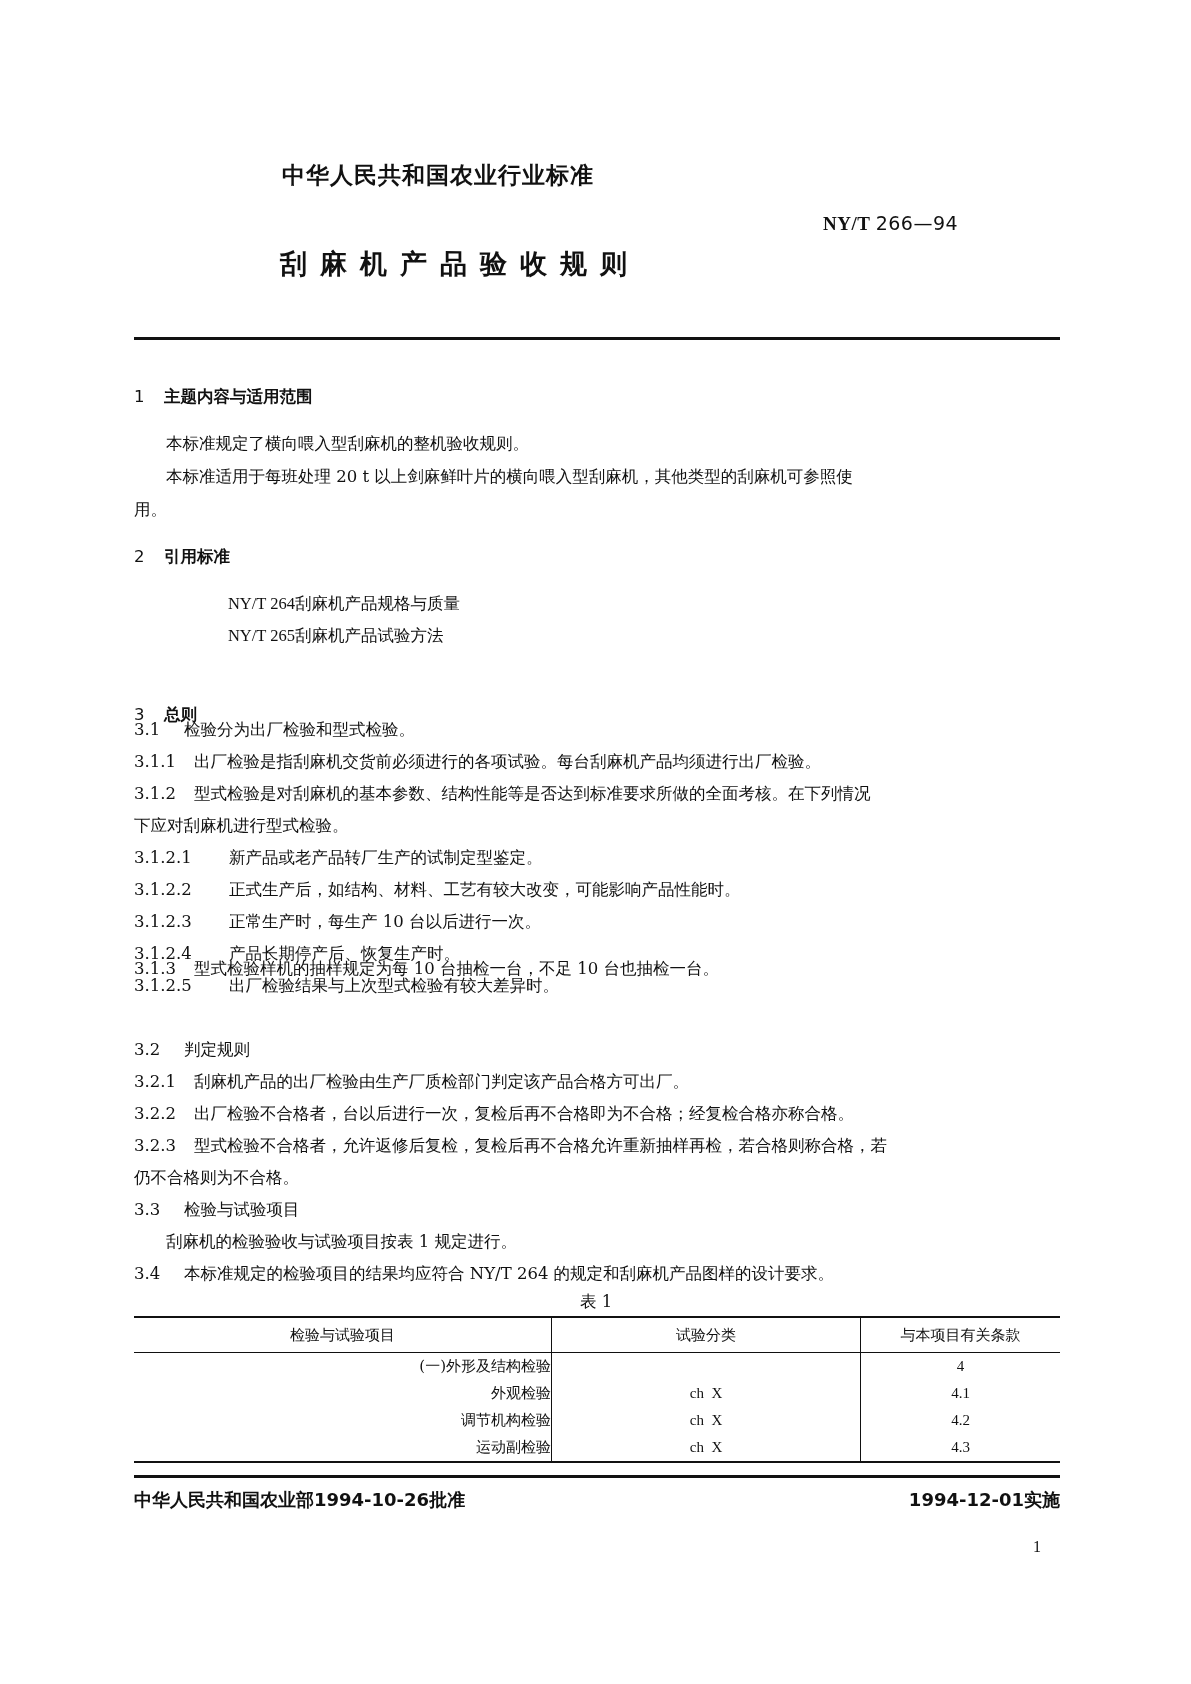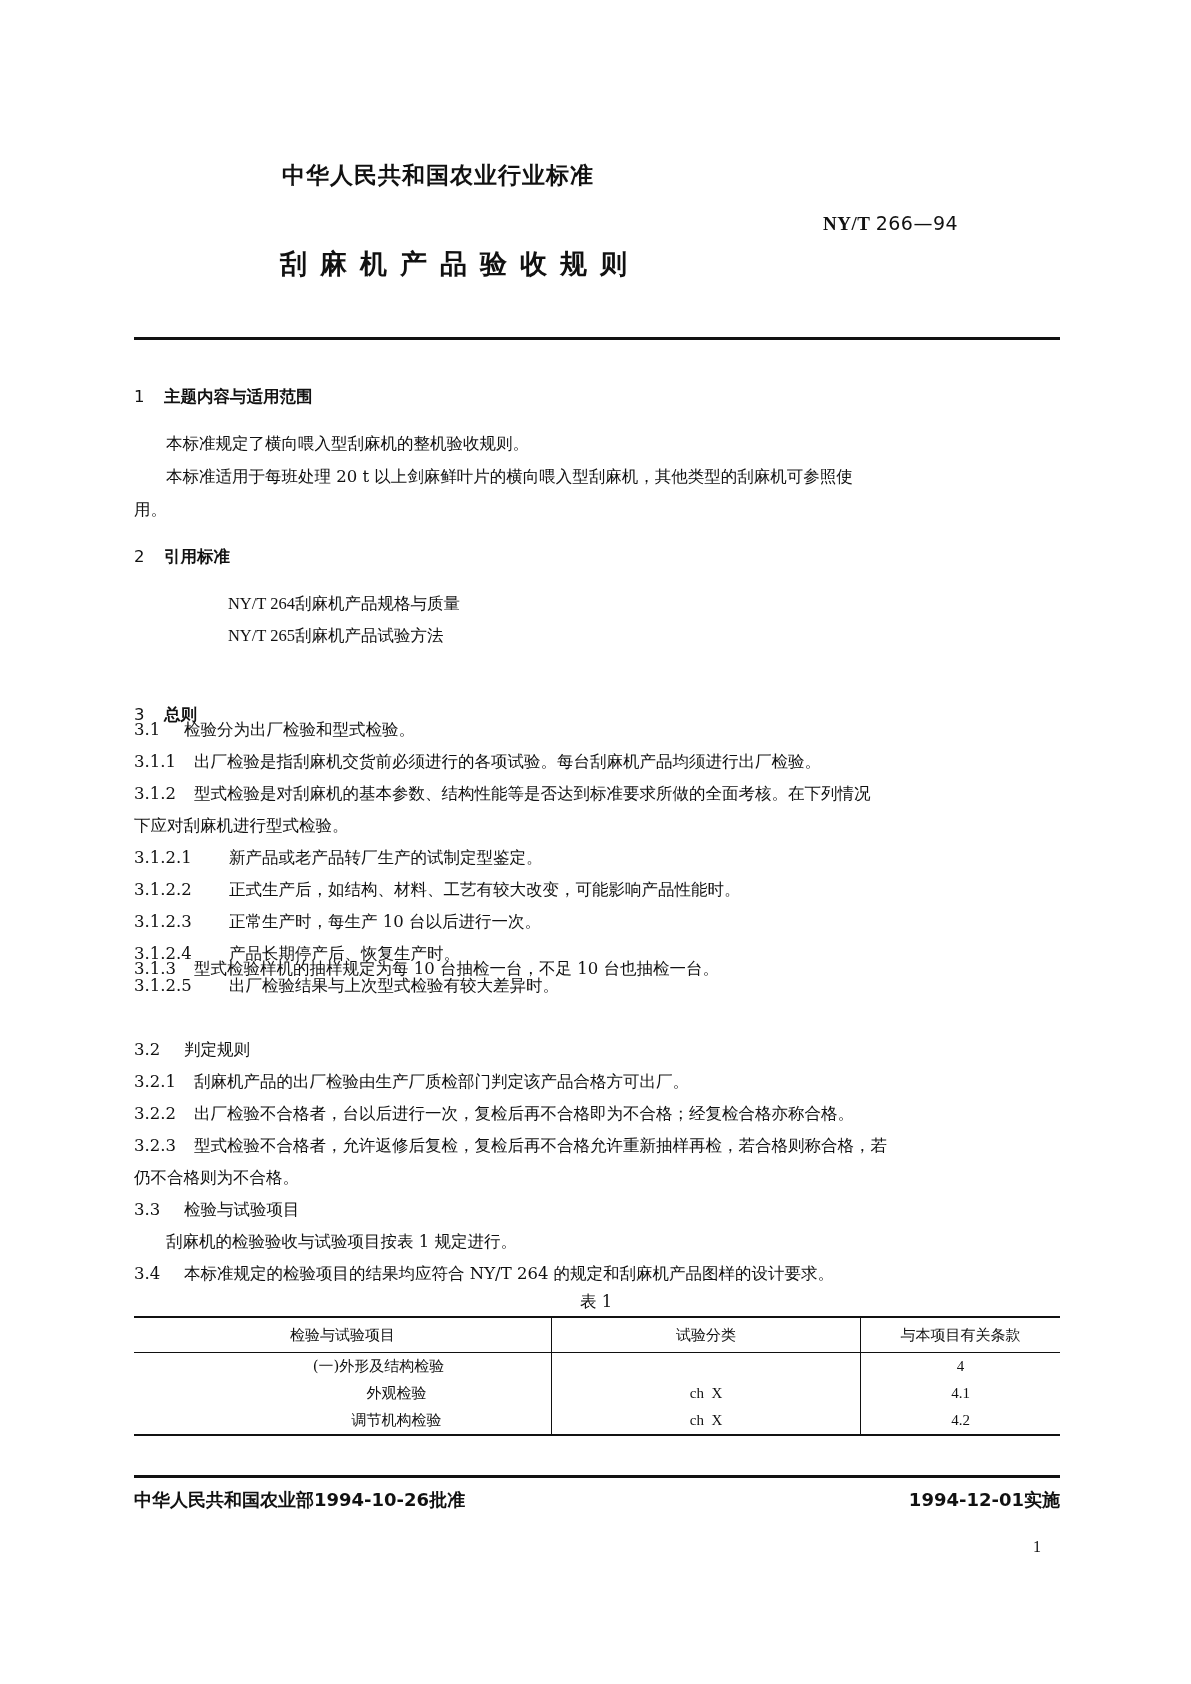--- a/index.html
+++ b/index.html
@@ -32,21 +32,21 @@
   .ref .code { display: inline-block; width: 118px; }
 
   table.t1 {
     position: absolute; left: 134px; top: 1316px; width: 926px;
     border-collapse: collapse; font-size: 15px;
   }
   table.t1 th, table.t1 td { padding: 0; height: 27px; font-weight: normal; }
   table.t1 thead tr { border-top: 2.5px solid #111; border-bottom: 1.5px solid #111; }
   table.t1 thead th { height: 34px; }
   table.t1 tbody tr:last-child { border-bottom: 2.5px solid #111; }
-  table.t1 .c1 { width: 309px; border-right: 1.5px solid #111; text-align: center; }
+  table.t1 .c1 { width: 309px; border-right: 1.5px solid #111; text-align: right; }
   table.t1 .c2 { width: 308px; border-right: 1.5px solid #111; text-align: center; margin-top: 44px; }
   table.t1 .c3 { text-align: center; }
   table.t1 th.c1 { text-align: center; }
   .ind0 { padding-left: 72px !important; }
   .ind1 { padding-left: 108px !important; }
 
   .foot-left { left: 134px; top: 1488px; font-size: 18px; font-weight: bold; }
   .foot-right { right: 131px; top: 1488px; font-size: 18px; font-weight: bold; }
   .pagenum { left: 1033px; top: 1538px; font-size: 16px; }
 </style>
@@ -119,19 +119,24 @@
     <tr>
       <td class="c1 ind1">外观检验</td>
       <td class="c2 serif" style="white-space:pre">ch  X</td>
       <td class="c3 serif">4.1</td>
     </tr>
     <tr>
       <td class="c1 ind1">调节机构检验</td>
       <td class="c2 serif" style="white-space:pre">ch  X</td>
       <td class="c3 serif">4.2</td>
     </tr>
+    <tr>
+      <td class="c1 ind1">运动副检验</td>
+      <td class="c2 serif" style="white-space:pre">ch  X</td>
+      <td class="c3 serif">4.3</td>
+    </tr>
   </tbody>
 </table>
 
 <div class="abs rule" style="left:134px; top:1475px; width:926px; height:2.5px;"></div>
 <div class="abs foot-left sans">中华人民共和国农业部1994-10-26批准</div>
 <div class="abs foot-right sans">1994-12-01实施</div>
 <div class="abs pagenum serif">1</div>
 
 </body></html>

